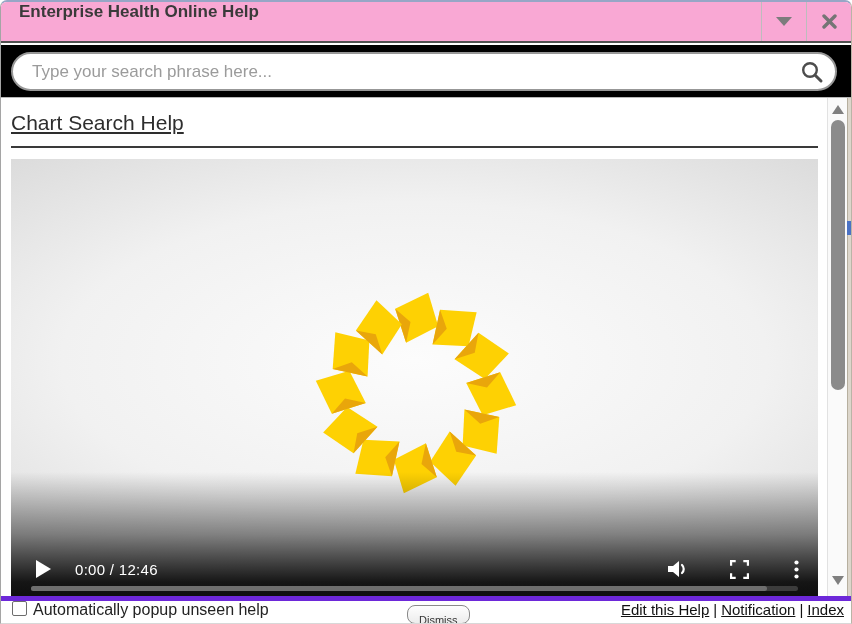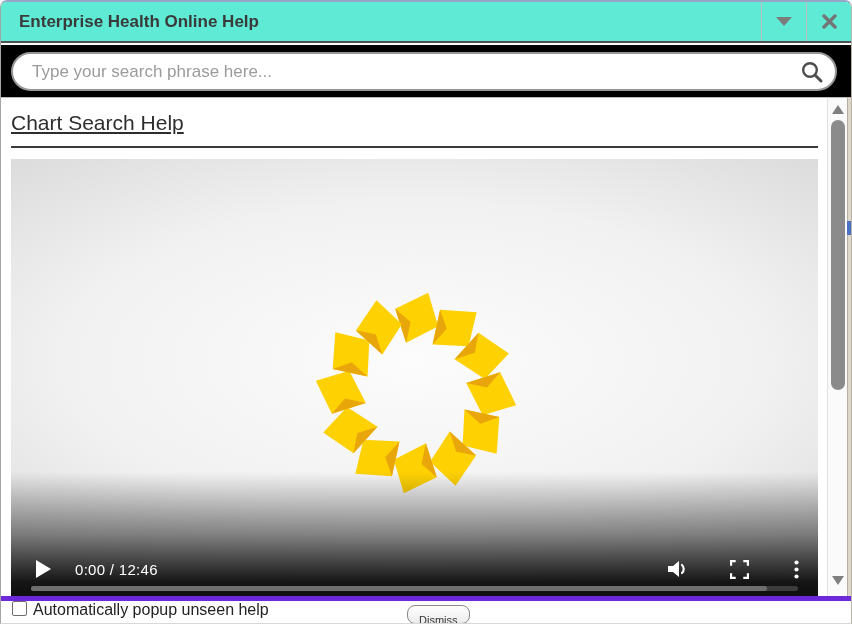--- a/index.html
+++ b/index.html
@@ -5,21 +5,21 @@
   * { box-sizing: border-box; margin: 0; padding: 0; }
   html,body { width:852px; height:624px; overflow:hidden; background:#fff;
     font-family:"Liberation Sans", sans-serif; }
   .dialog { position:absolute; inset:0; background:#fff;
     border-top:2px solid #97a6c6; border-left:1px solid #a5a5a5;
     border-right:1px solid #bab4a6; border-bottom:1px solid #d8d8d8;
     border-radius:7px 7px 0 0; overflow:hidden; }
 
   
   .titlebar { position:absolute; top:0; left:0; right:0; height:41px;
-    background:#5eead4; border-bottom:2px solid #515151; display:flex; align-items:center; }
+    background:#f9a8d4; border-bottom:2px solid #515151; display:flex; align-items:flex-start; }
   .title { padding-left:18px; font-size:17px; font-weight:bold; color:#3a3a3a; }
   .tb-buttons { margin-left:auto; display:flex; height:100%; }
   .tb-btn { width:45px; height:100%; border:none; border-left:1px solid #bdbdbd;
     background:transparent; display:flex; align-items:center; justify-content:center; cursor:pointer; }
   .chev-down { width:0; height:0; border-left:8px solid transparent;
     border-right:8px solid transparent; border-top:9px solid #7c7c7c; }
 
   
   .searchrow { position:absolute; top:43px; left:0; right:0; height:53px;
     background:#000000; border-bottom:1px solid #b9b9b9; }
@@ -231,15 +231,18 @@
     <div class="sb-down"></div>
   </div>
   <div class="edge-strip">
     <div class="edge-blue"></div>
   </div>
 
   <div class="footer">
     <input type="checkbox" class="chk" id="autopopup" style="">
     <label for="autopopup" class="chk-label">Automatically popup unseen help</label>
     <button class="dismiss">Dismiss</button>
+    <div class="links">
+      <a>Edit this Help</a><span class="sep">|</span><a>Notification</a><span class="sep">|</span><a>Index</a>
+    </div>
   </div>
 
 </div>
 
 </body></html>

